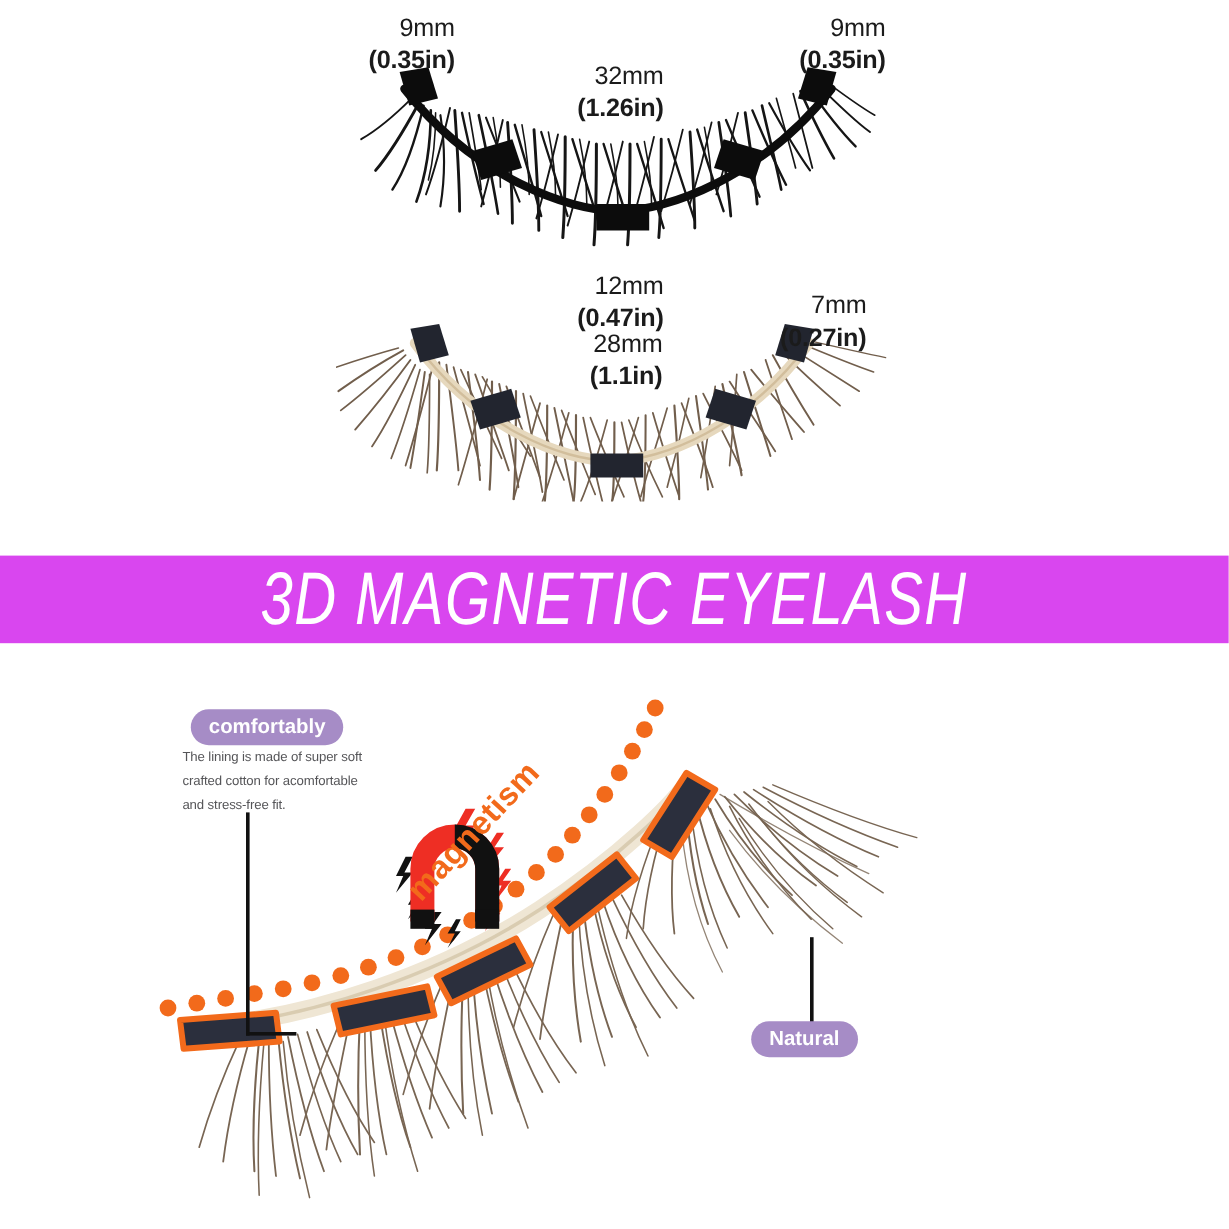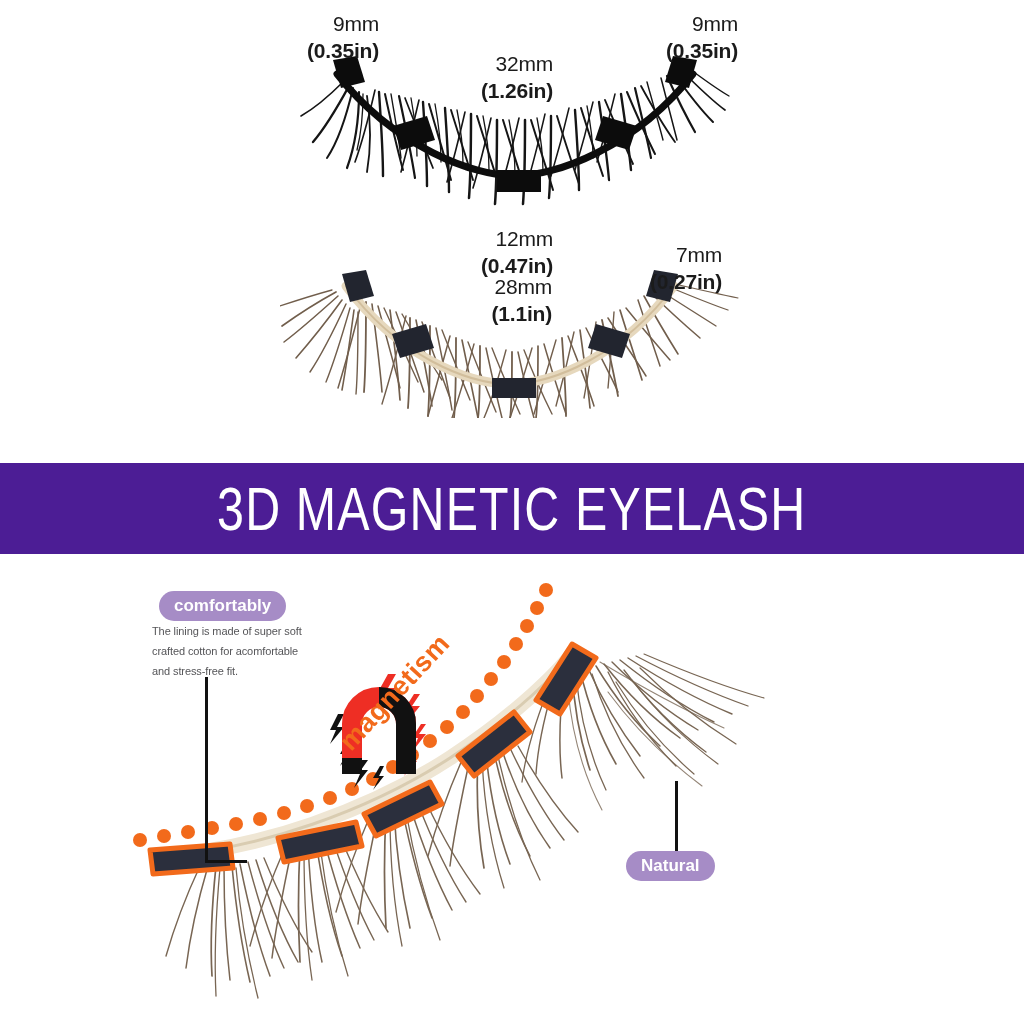--- a/index.html
+++ b/index.html
@@ -28,25 +28,26 @@
   }
   .dim-label .v2 { display: block; font-weight: bold; }
 
   
   .lash-svg { position: absolute; display: block; }
 
   
   #banner {
     position: absolute;
     left: 0; top: 463px;
-    width: 1024px; height: 91px;
-    background: #4c1d95;
+    width: 1024px; height: 73px;
+    background: #d946ef;
     display: flex;
     align-items: center;
     justify-content: center;
+    font-style: italic;
   }
   #banner-title {
     color: #ffffff;
     font-family: "Liberation Sans Narrow", "Liberation Sans", sans-serif;
     font-size: 62px;
     font-weight: 400;
     letter-spacing: 1.5px;
     transform: scaleX(0.78);
     transform-origin: center center;
     white-space: nowrap;

